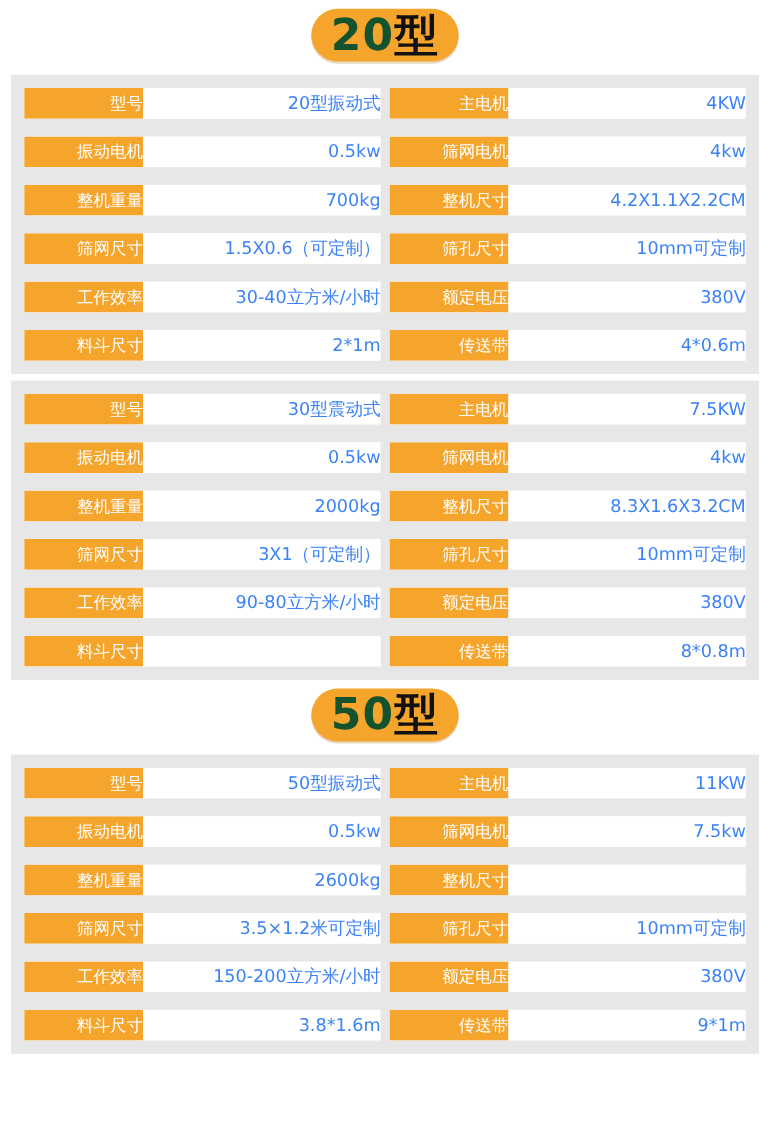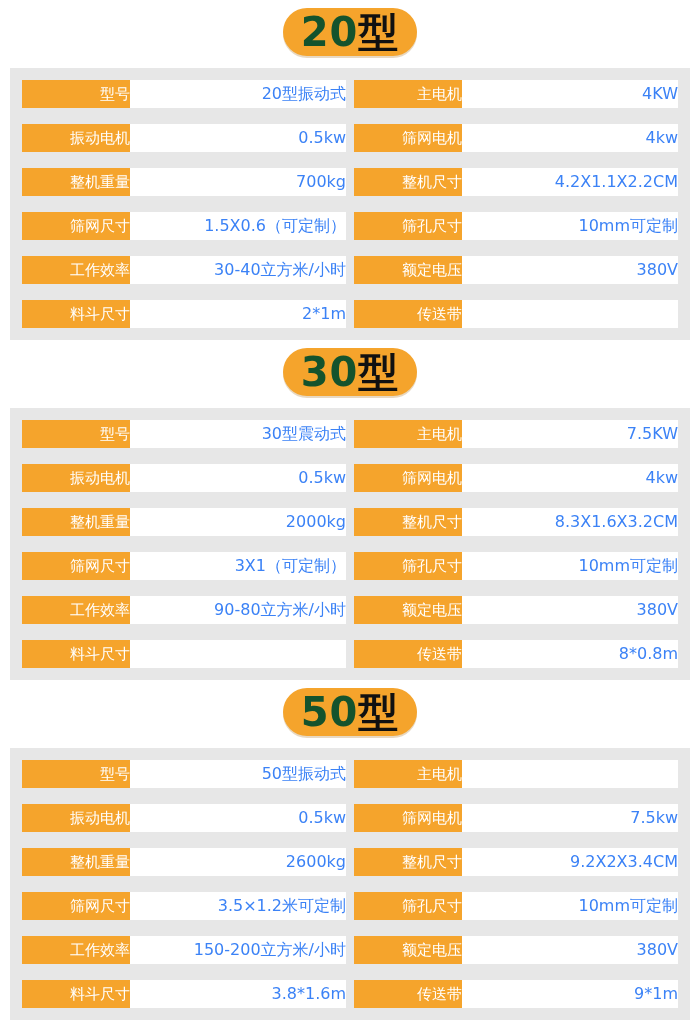--- a/index.html
+++ b/index.html
@@ -124,29 +124,27 @@
         <span class="spec-value">380V</span>
       </div>
     </div>
     <div class="spec-row">
       <div class="spec-cell">
         <span class="spec-label">料斗尺寸</span>
         <span class="spec-value">2*1m</span>
       </div>
       <div class="spec-cell">
         <span class="spec-label">传送带</span>
+        <span class="spec-value">4*0.6m</span>
       </div>
     </div>
   </div>
 </section>
 
 <section class="section">
-  <div class="badge-row">
-    <div class="model-badge"><span class="model-num">30</span><span class="model-suffix">型</span></div>
-  </div>
   <div class="spec-card">
     <div class="spec-row">
       <div class="spec-cell">
         <span class="spec-label">型号</span>
         <span class="spec-value">30型震动式</span>
       </div>
       <div class="spec-cell">
         <span class="spec-label">主电机</span>
         <span class="spec-value">7.5KW</span>
       </div>
@@ -208,40 +206,40 @@
     <div class="model-badge"><span class="model-num">50</span><span class="model-suffix">型</span></div>
   </div>
   <div class="spec-card">
     <div class="spec-row">
       <div class="spec-cell">
         <span class="spec-label">型号</span>
         <span class="spec-value">50型振动式</span>
       </div>
       <div class="spec-cell">
         <span class="spec-label">主电机</span>
+        <span class="spec-value">11KW</span>
       </div>
     </div>
     <div class="spec-row">
       <div class="spec-cell">
         <span class="spec-label">振动电机</span>
         <span class="spec-value">0.5kw</span>
       </div>
       <div class="spec-cell">
         <span class="spec-label">筛网电机</span>
         <span class="spec-value">7.5kw</span>
       </div>
     </div>
     <div class="spec-row">
       <div class="spec-cell">
         <span class="spec-label">整机重量</span>
         <span class="spec-value">2600kg</span>
       </div>
       <div class="spec-cell">
         <span class="spec-label">整机尺寸</span>
-        <span class="spec-value">9.2X2X3.4CM</span>
       </div>
     </div>
     <div class="spec-row">
       <div class="spec-cell">
         <span class="spec-label">筛网尺寸</span>
         <span class="spec-value">3.5×1.2米可定制</span>
       </div>
       <div class="spec-cell">
         <span class="spec-label">筛孔尺寸</span>
         <span class="spec-value">10mm可定制</span>

